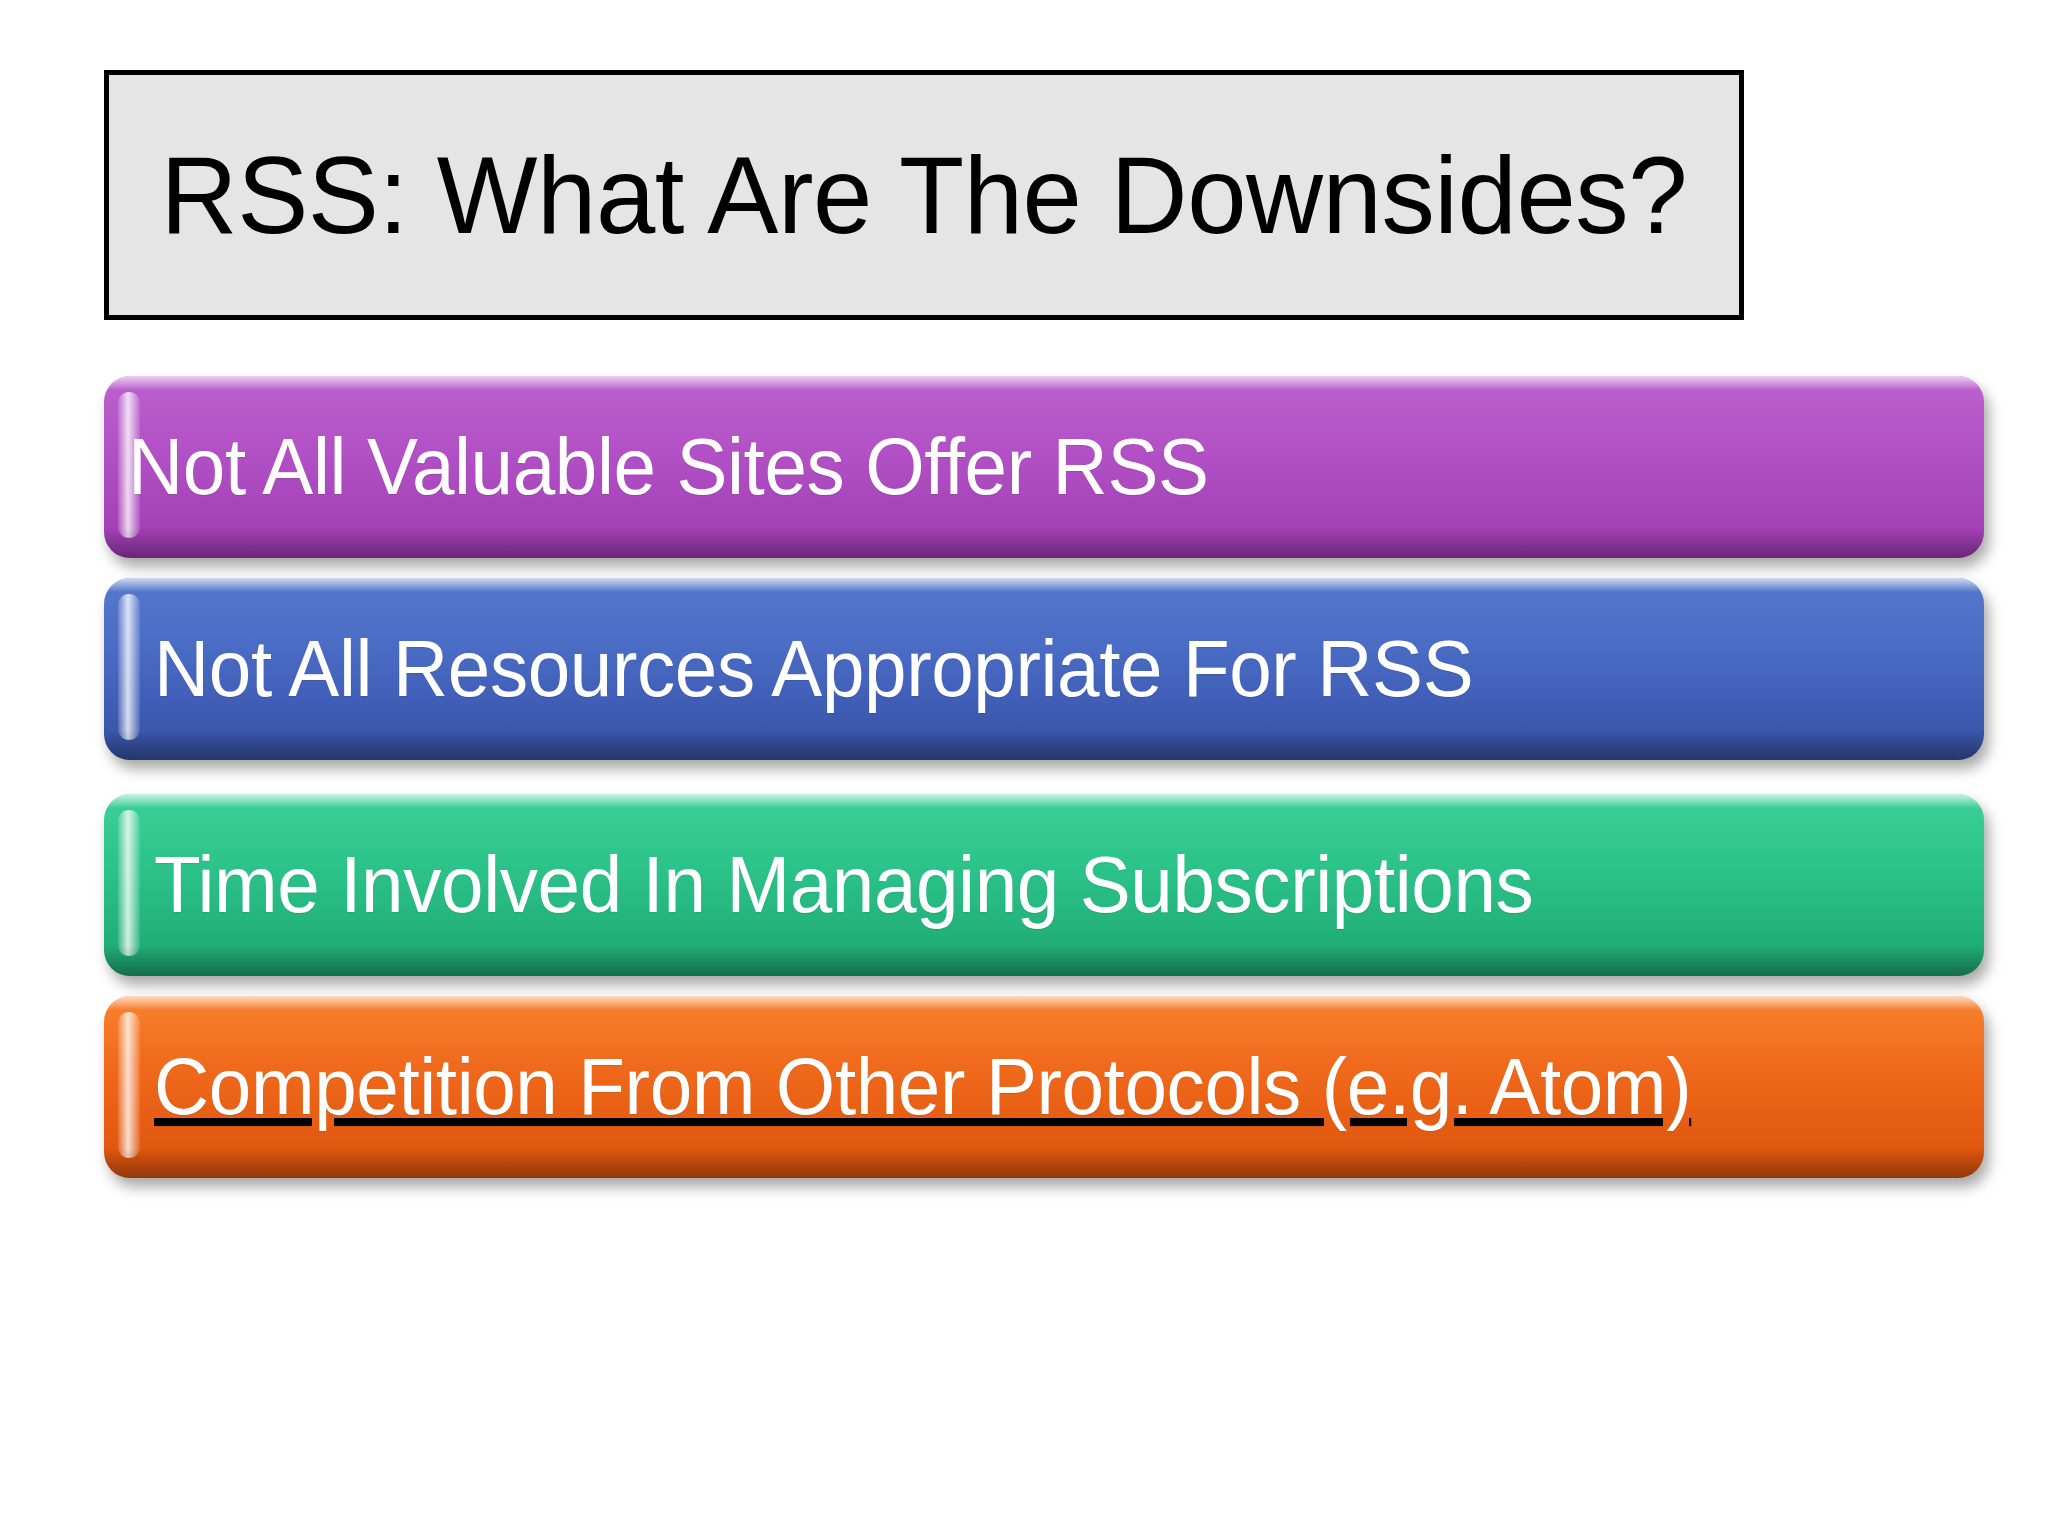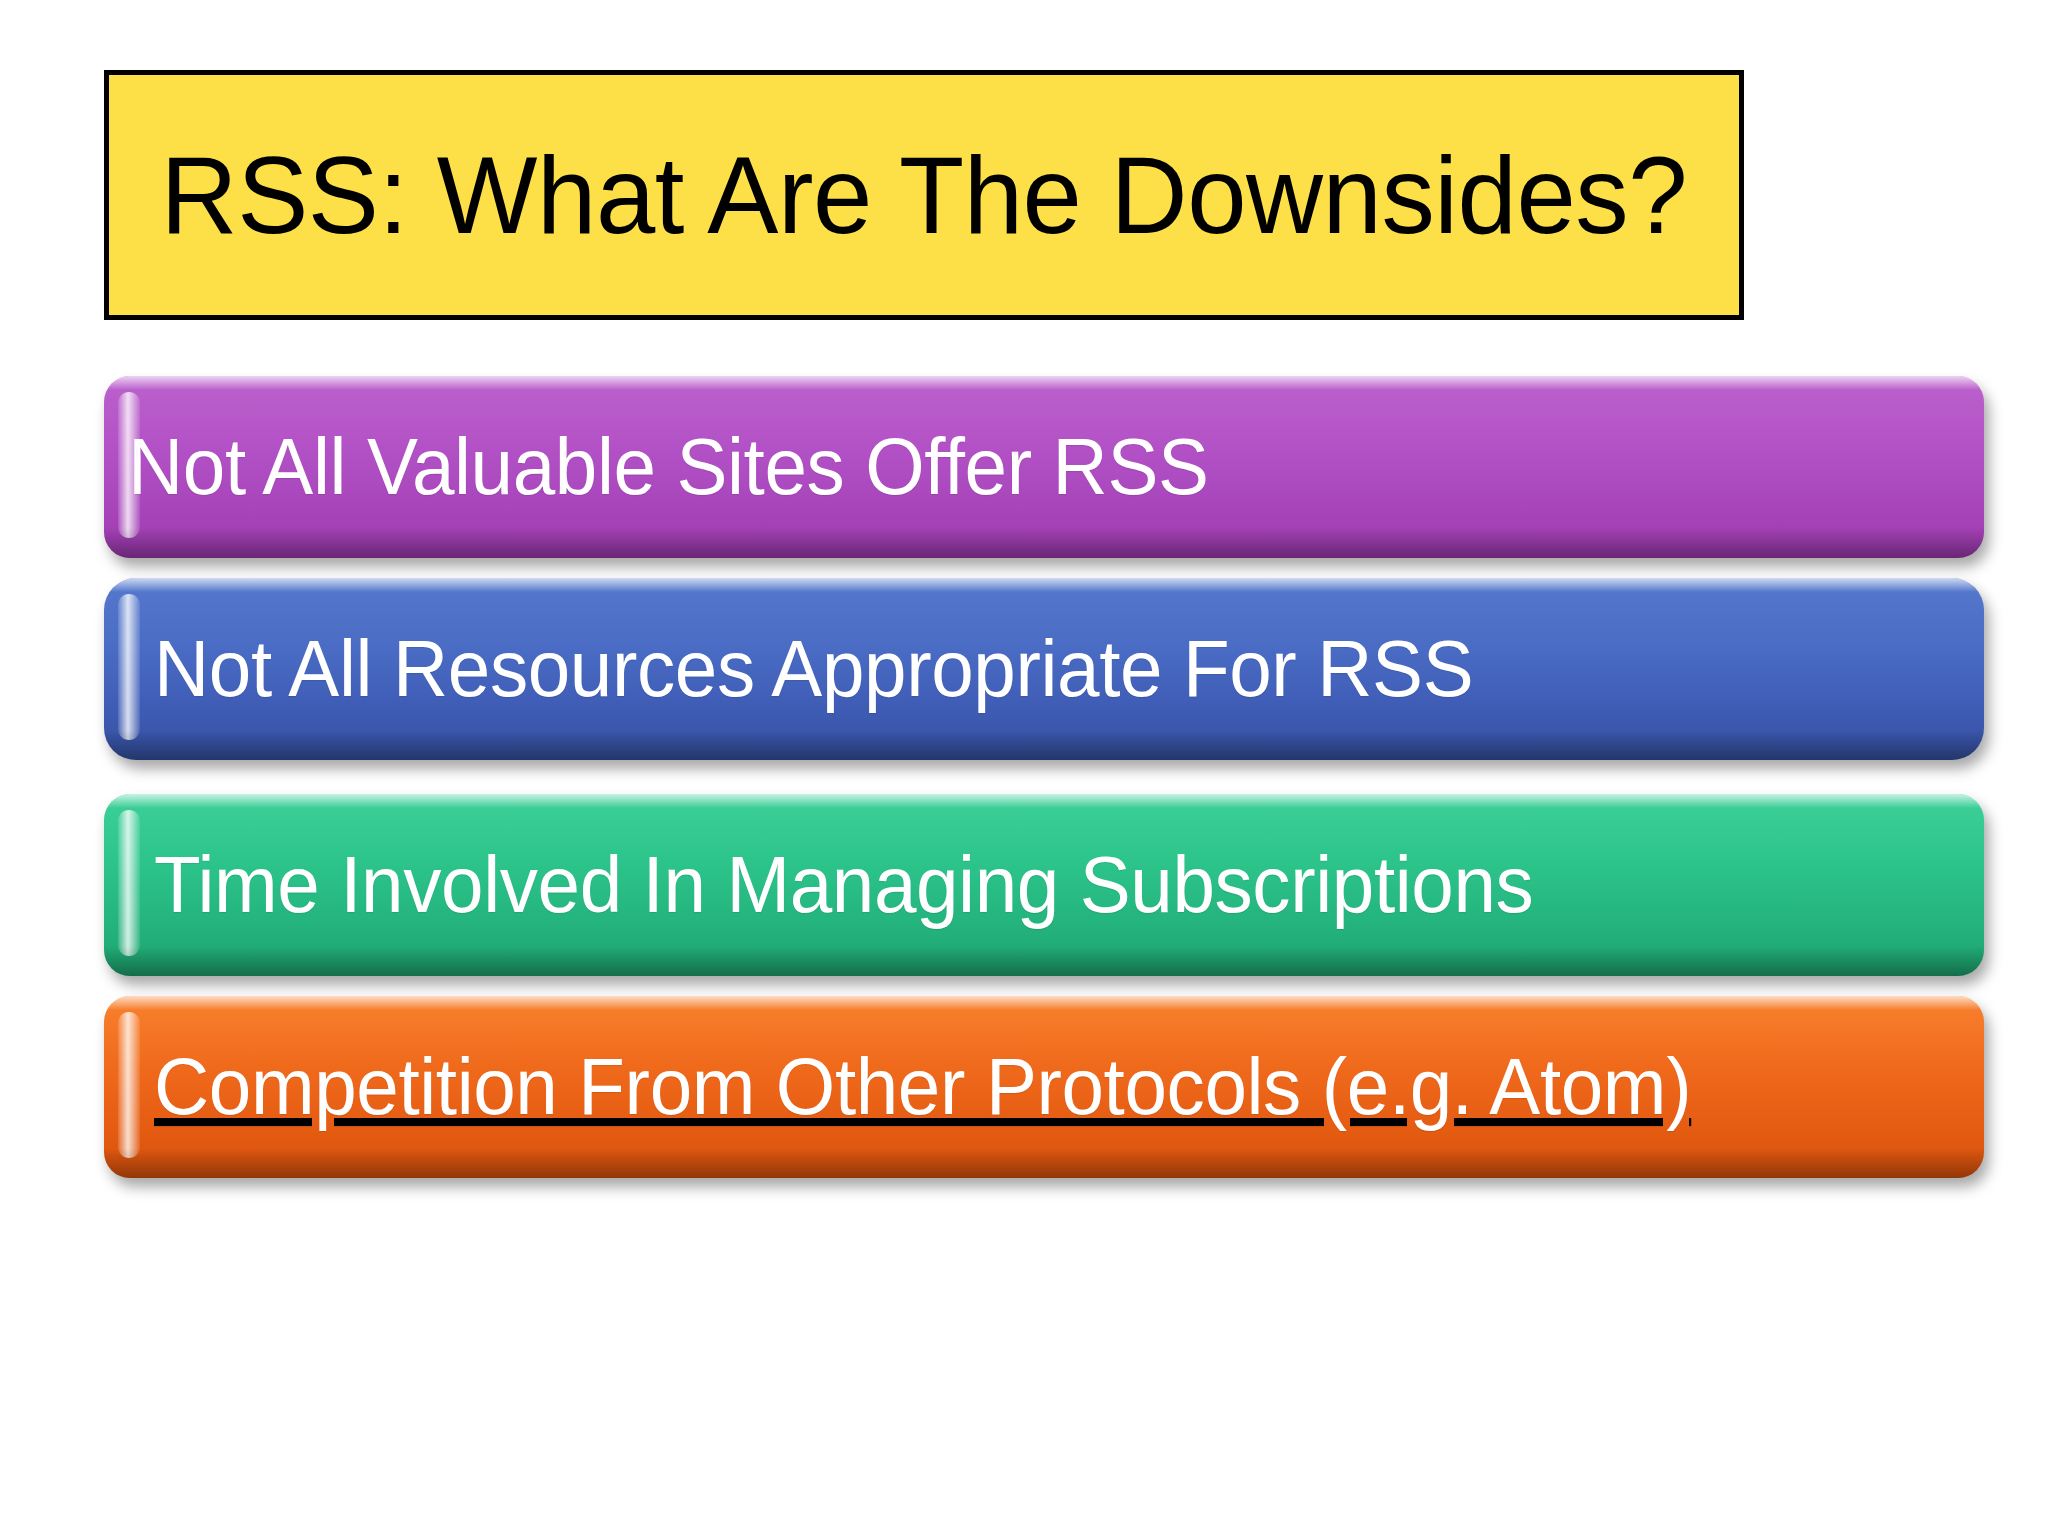--- a/index.html
+++ b/index.html
@@ -23,21 +23,21 @@
 
   
   .title-box {
     position: absolute;
     left: 104px;
     top: 70px;
     width: 1640px;
     height: 250px;
     box-sizing: border-box;
     border: 5px solid #000000;
-    background: #fde047;
+    background: #e5e5e5;
     display: flex;
     align-items: center;
     justify-content: center;
   }
   .title-text {
     font-family: "Liberation Sans", sans-serif;
     font-size: 110px;
     line-height: 1.05;
     font-weight: 400;
     color: #000000;
@@ -109,21 +109,21 @@
     font-weight: 400;
     white-space: nowrap;
     letter-spacing: -0.4px;
     transform: scaleX(0.955);
     transform-origin: left center;
     text-shadow: 0 1px 1px rgba(0,0,0,0.10);
   }
 
   
   .bar.v-purple  { background: linear-gradient(to bottom, #bb62cd 0%, #b352c6 38%, #a845bb 72%, #9c3aae 100%); padding-left: 24px; }
-  .bar.v-blue    { background: linear-gradient(to bottom, #5579cd 0%, #4a6cc4 38%, #3f5cb5 72%, #35509f 100%); border-radius: 32px; }
+  .bar.v-blue    { background: linear-gradient(to bottom, #5579cd 0%, #4a6cc4 38%, #3f5cb5 72%, #35509f 100%); }
   .bar.v-green   { background: linear-gradient(to bottom, #3ed09a 0%, #2cc48b 38%, #24b37d 72%, #1da36f 100%); margin-top: 34px; }
   .bar.v-lime    { background: linear-gradient(to bottom, #9cdc2a 0%, #8ed31b 38%, #7dc016 72%, #6eae12 100%); }
   .bar.v-orange  { background: linear-gradient(to bottom, #f8822f 0%, #f06a1c 38%, #e55c12 72%, #d9510c 100%); text-decoration: underline; }
 </style>
 </head>
 <body>
 
 <div id="slide">
 
   <div class="title-box">

